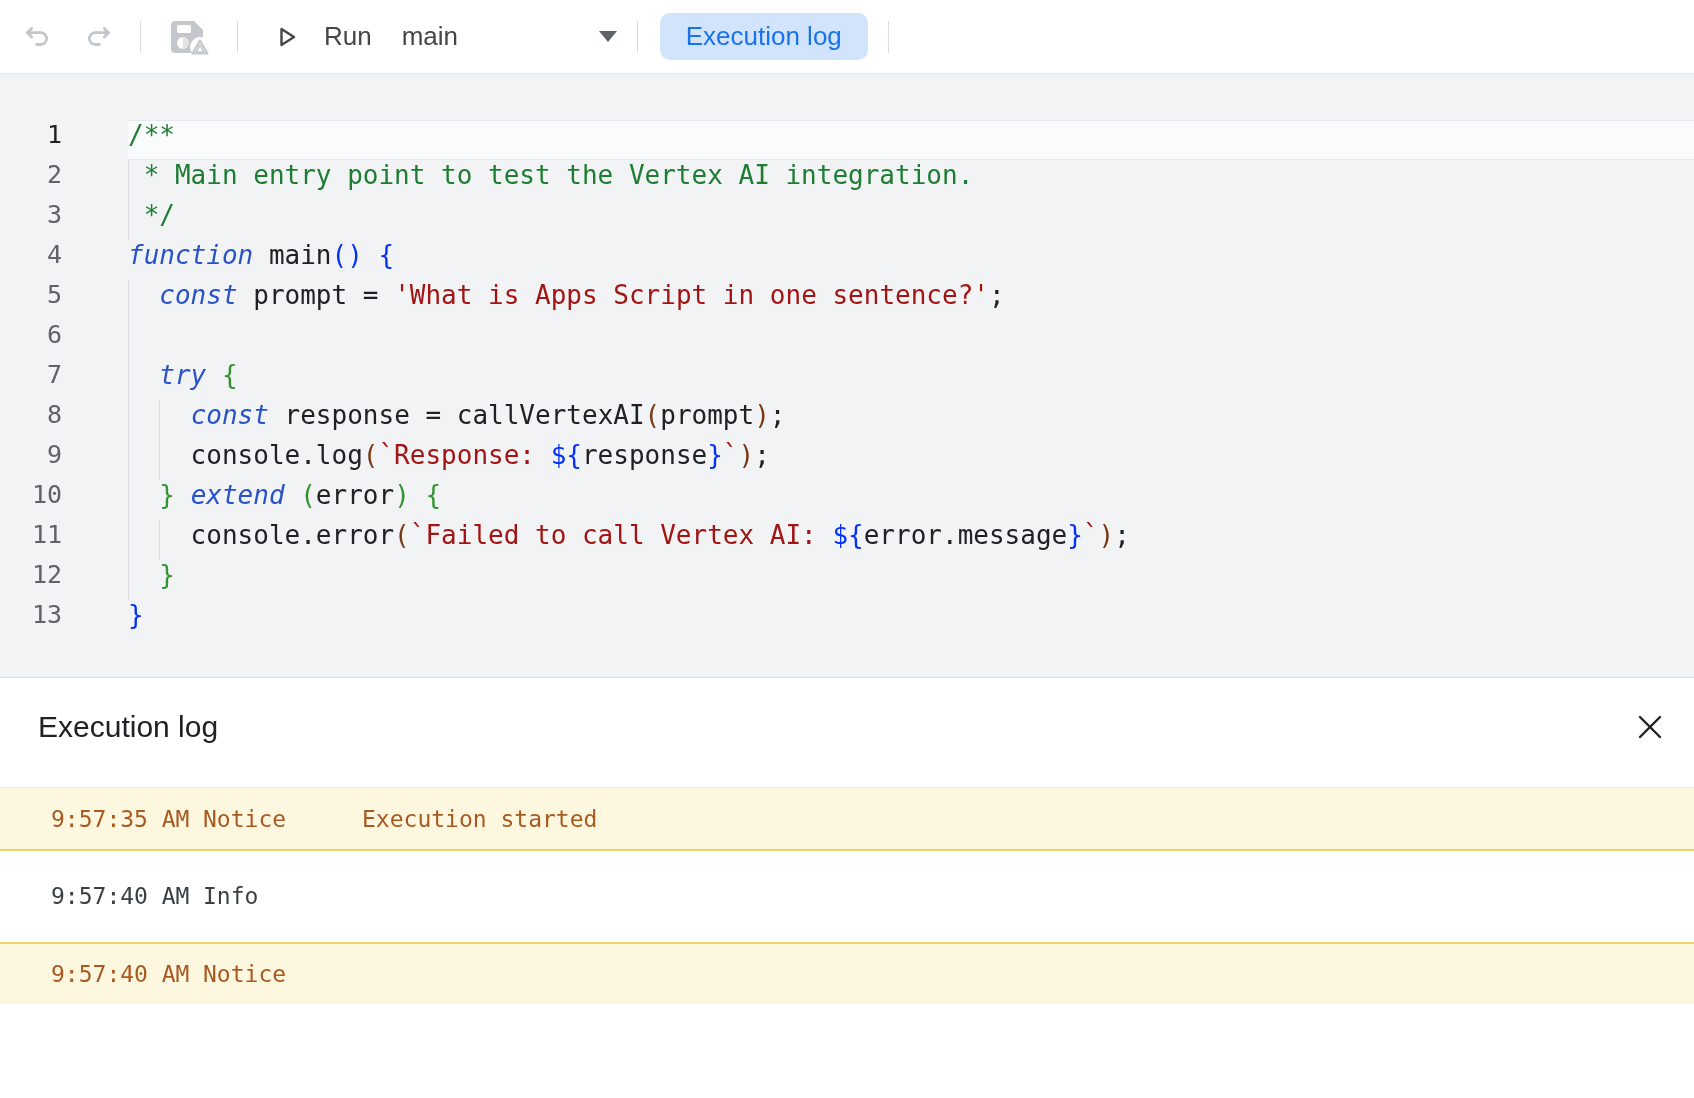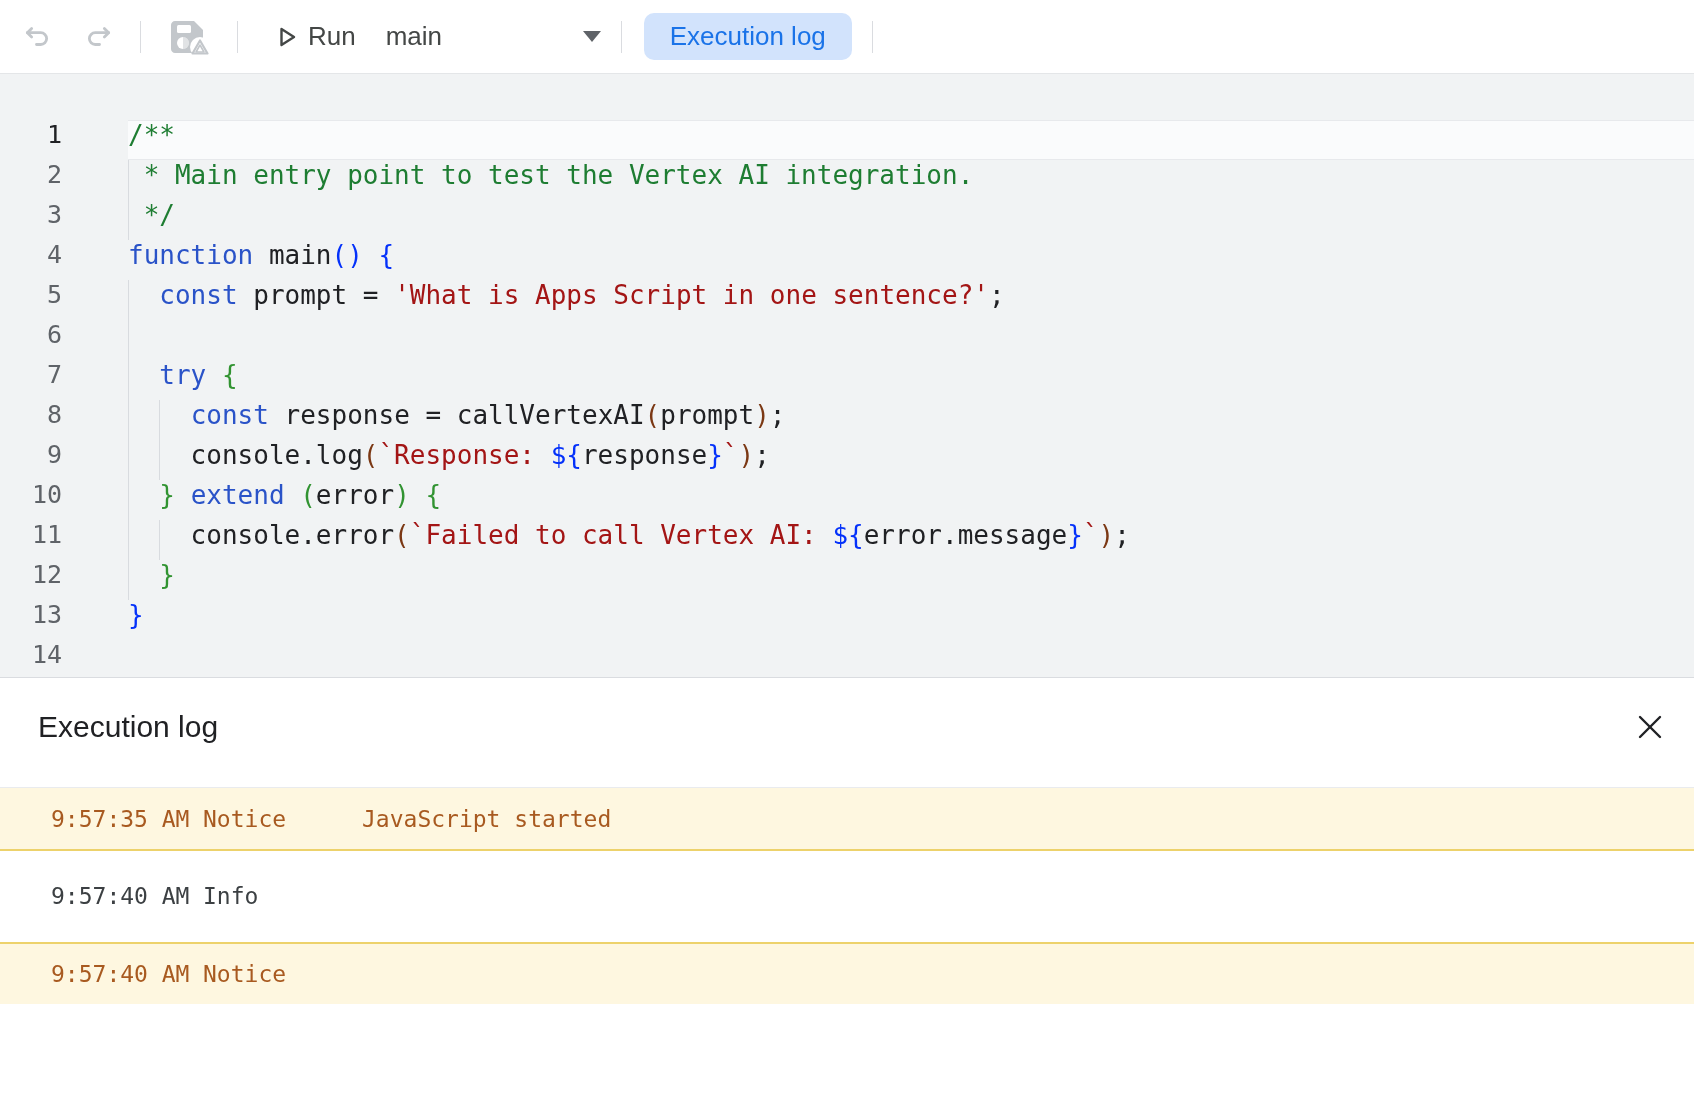--- a/index.html
+++ b/index.html
@@ -5,21 +5,21 @@
   * { margin:0; padding:0; box-sizing:border-box; }
   html,body { width:1694px; height:1098px; background:#fff; overflow:hidden;
               font-family:"Liberation Sans", sans-serif; }
 
   
   .toolbar { height:74px; display:flex; align-items:center; padding-left:16px;
              background:#fff; border-bottom:1px solid #e4e6e8; }
   .icon-btn { background:none; border:none; padding:6px; display:flex;
               align-items:center; justify-content:center; cursor:pointer; }
   .vdiv { width:1px; height:32px; background:#dadce0; margin:0 20px; flex:0 0 auto; }
-  .tool-btn { display:flex; align-items:center; gap:8px; background:none; border:none;
+  .tool-btn { display:flex; align-items:center; gap:24px; background:none; border:none;
               font:500 26px "Liberation Sans", sans-serif; color:#444746;
               padding:8px 14px; cursor:pointer; }
   .tool-btn svg { flex:0 0 auto; }
   .fn-select { display:flex; align-items:center; justify-content:space-between;
                width:215px; margin-left:16px; background:none; border:none;
                font:400 26px "Liberation Sans", sans-serif; color:#444746; cursor:pointer; }
   .pill { background:var(--pill-bg); color:var(--accent); border:none; border-radius:10px;
           height:47px; padding:0 26px; font:500 26px "Liberation Sans", sans-serif;
           margin-left:2px; cursor:pointer; }
 
@@ -29,21 +29,21 @@
   .code-row { display:flex; height:40px; line-height:40px;
               font:26px "DejaVu Sans Mono", monospace; }
   .gutter-num { flex:0 0 112px; text-align:right; padding-right:50px;
                 color:#5f6368; font-size:25px; user-select:none; }
   .code-row.active .gutter-num { color:#202124; }
   .code-content { position:relative; flex:1; margin-left:16px; white-space:pre;
                   color:var(--code-text); }
   .code-row.active .code-content { background:#fafbfc;
       box-shadow: inset 0 1px 0 #e7e9ec, inset 0 -1px 0 #e7e9ec; }
   .indent-guide { position:absolute; top:0; bottom:0; width:1px; background:#d8dbdf; }
-  .tok-kw  { color:var(--kw);  }
+  .tok-kw  { color:var(--kw);font-style:italic;  }
   .tok-com { color:var(--com); }
   .tok-str { color:var(--str); }
   .tok-b1  { color:var(--b1);  }
   .tok-b2  { color:var(--b2);  }
   .tok-b3  { color:var(--b3);  }
   .tok-def { color:var(--code-text); }
 
   
   .log-header { height:98px; display:flex; align-items:center;
                 justify-content:space-between; padding:0 22px 0 38px; background:#fff; }
@@ -166,45 +166,41 @@
         <div class="gutter-num">11</div>
         <div class="code-content"><div class="indent-guide" style="left: 0ch;"></div><div class="indent-guide" style="left: 2ch;"></div><span class="tok-def">    console.error</span><span class="tok-b3">(</span><span class="tok-str">`Failed to call Vertex AI: </span><span class="tok-b1">${</span><span class="tok-def">error.message</span><span class="tok-b1">}</span><span class="tok-str">`</span><span class="tok-b3">)</span><span class="tok-def">;</span></div>
       </div>
       <div class="code-row">
         <div class="gutter-num">12</div>
         <div class="code-content"><div class="indent-guide" style="left: 0ch;"></div><span class="tok-def">  </span><span class="tok-b2">}</span></div>
       </div>
       <div class="code-row">
         <div class="gutter-num">13</div>
         <div class="code-content"><span class="tok-b1">}</span></div>
-      </div>
-      <div class="code-row">
-        <div class="gutter-num">14</div>
-        <div class="code-content"></div>
       </div>
     </div>
 </div>
 
 <div>
   <div class="log-header">
     <span class="log-title">Execution log</span>
     <button class="close-btn">
       <span style="display:flex">
         <svg width="28" height="28" viewBox="0 0 28 28" stroke="#202124" stroke-width="2.4" stroke-linecap="round">
           <path d="M4 4 L24 24"></path>
             <path d="M24 4 L4 24"></path>
         </svg>
       </span>
     </button>
   </div>
   <div>
       <div class="log-row notice">
         <div class="time">9:57:35 AM</div>
         <div class="level">Notice</div>
-        <div class="msg">JavaScript started</div>
+        <div class="msg">Execution started</div>
       </div>
       <div class="log-row info">
         <div class="time">9:57:40 AM</div>
         <div class="level">Info</div>
       </div>
       <div class="log-row notice">
         <div class="time">9:57:40 AM</div>
         <div class="level">Notice</div>
       </div>
     </div>

